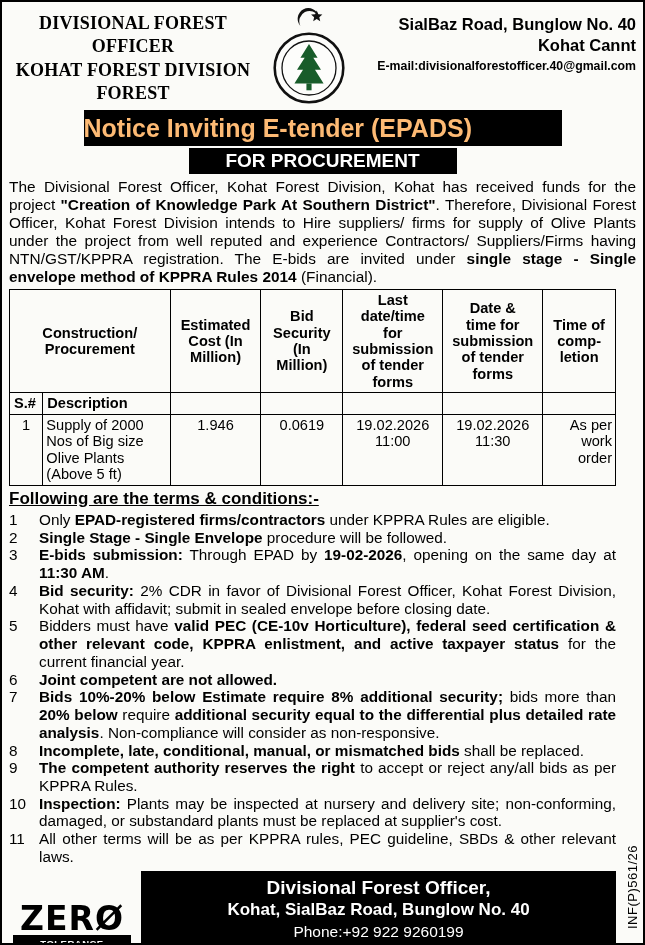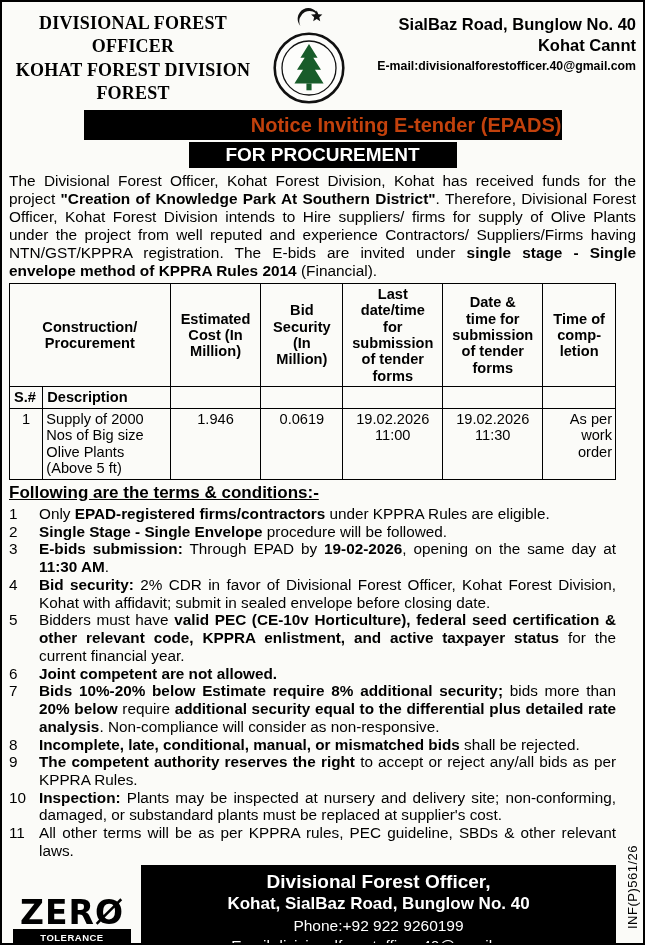--- a/index.html
+++ b/index.html
@@ -17,22 +17,22 @@
     width:248px; text-align:center; font-family:"Liberation Serif", serif;
     font-weight:bold; font-size:18px; line-height:1.3; letter-spacing:.2px; padding-top:4px;
   }
   .header-logo { width:104px; text-align:center; }
   .header-right { flex:1; text-align:right; font-weight:bold; padding-top:6px; }
   .addr-line { font-size:16.5px; line-height:1.25; }
   .email-line { font-size:12.3px; font-weight:bold; margin-top:4px; }
 
   
   .title-bar1 {
-    width:478px; margin:0 auto; background:#000; color:#c2410c; text-align:right;
-    font-weight:bold; font-size:20px; padding:4px 0 3px;
+    width:478px; margin:0 auto; background:#000; color:#fdba74; text-align:left;
+    font-weight:bold; font-size:25px; padding:4px 0 3px;
   }
   .title-bar2 {
     width:268px; margin:2px auto 0; background:#000; color:#fff; text-align:center;
     font-weight:bold; font-size:19px; padding:2px 0 2px;
   }
 
   
   .intro {
     font-size:15.4px; line-height:1.17; text-align:justify; margin:4px 0 3px 0;
   }
@@ -209,21 +209,21 @@
         <div class="term-item">
           <div class="term-num">6</div>
           <div class="term-text"><span class="b">Joint competent are not allowed.</span></div>
         </div>
         <div class="term-item">
           <div class="term-num">7</div>
           <div class="term-text"><span class="b">Bids 10%-20% below Estimate require 8% additional security;</span><span> bids more than </span><span class="b">20% below</span><span> require </span><span class="b">additional security equal to the differential plus detailed rate analysis</span><span>. Non-compliance will consider as non-responsive.</span></div>
         </div>
         <div class="term-item">
           <div class="term-num">8</div>
-          <div class="term-text"><span class="b">Incomplete, late, conditional, manual, or mismatched bids</span><span> shall be rejected.</span></div>
+          <div class="term-text"><span class="b">Incomplete, late, conditional, manual, or mismatched bids</span><span> shall be replaced.</span></div>
         </div>
         <div class="term-item">
           <div class="term-num">9</div>
           <div class="term-text"><span class="b">The competent authority reserves the right</span><span> to accept or reject any/all bids as per KPPRA Rules.</span></div>
         </div>
         <div class="term-item">
           <div class="term-num">10</div>
           <div class="term-text"><span class="b">Inspection:</span><span> Plants may be inspected at nursery and delivery site; non-conforming, damaged, or substandard plants must be replaced at supplier's cost.</span></div>
         </div>
         <div class="term-item">

